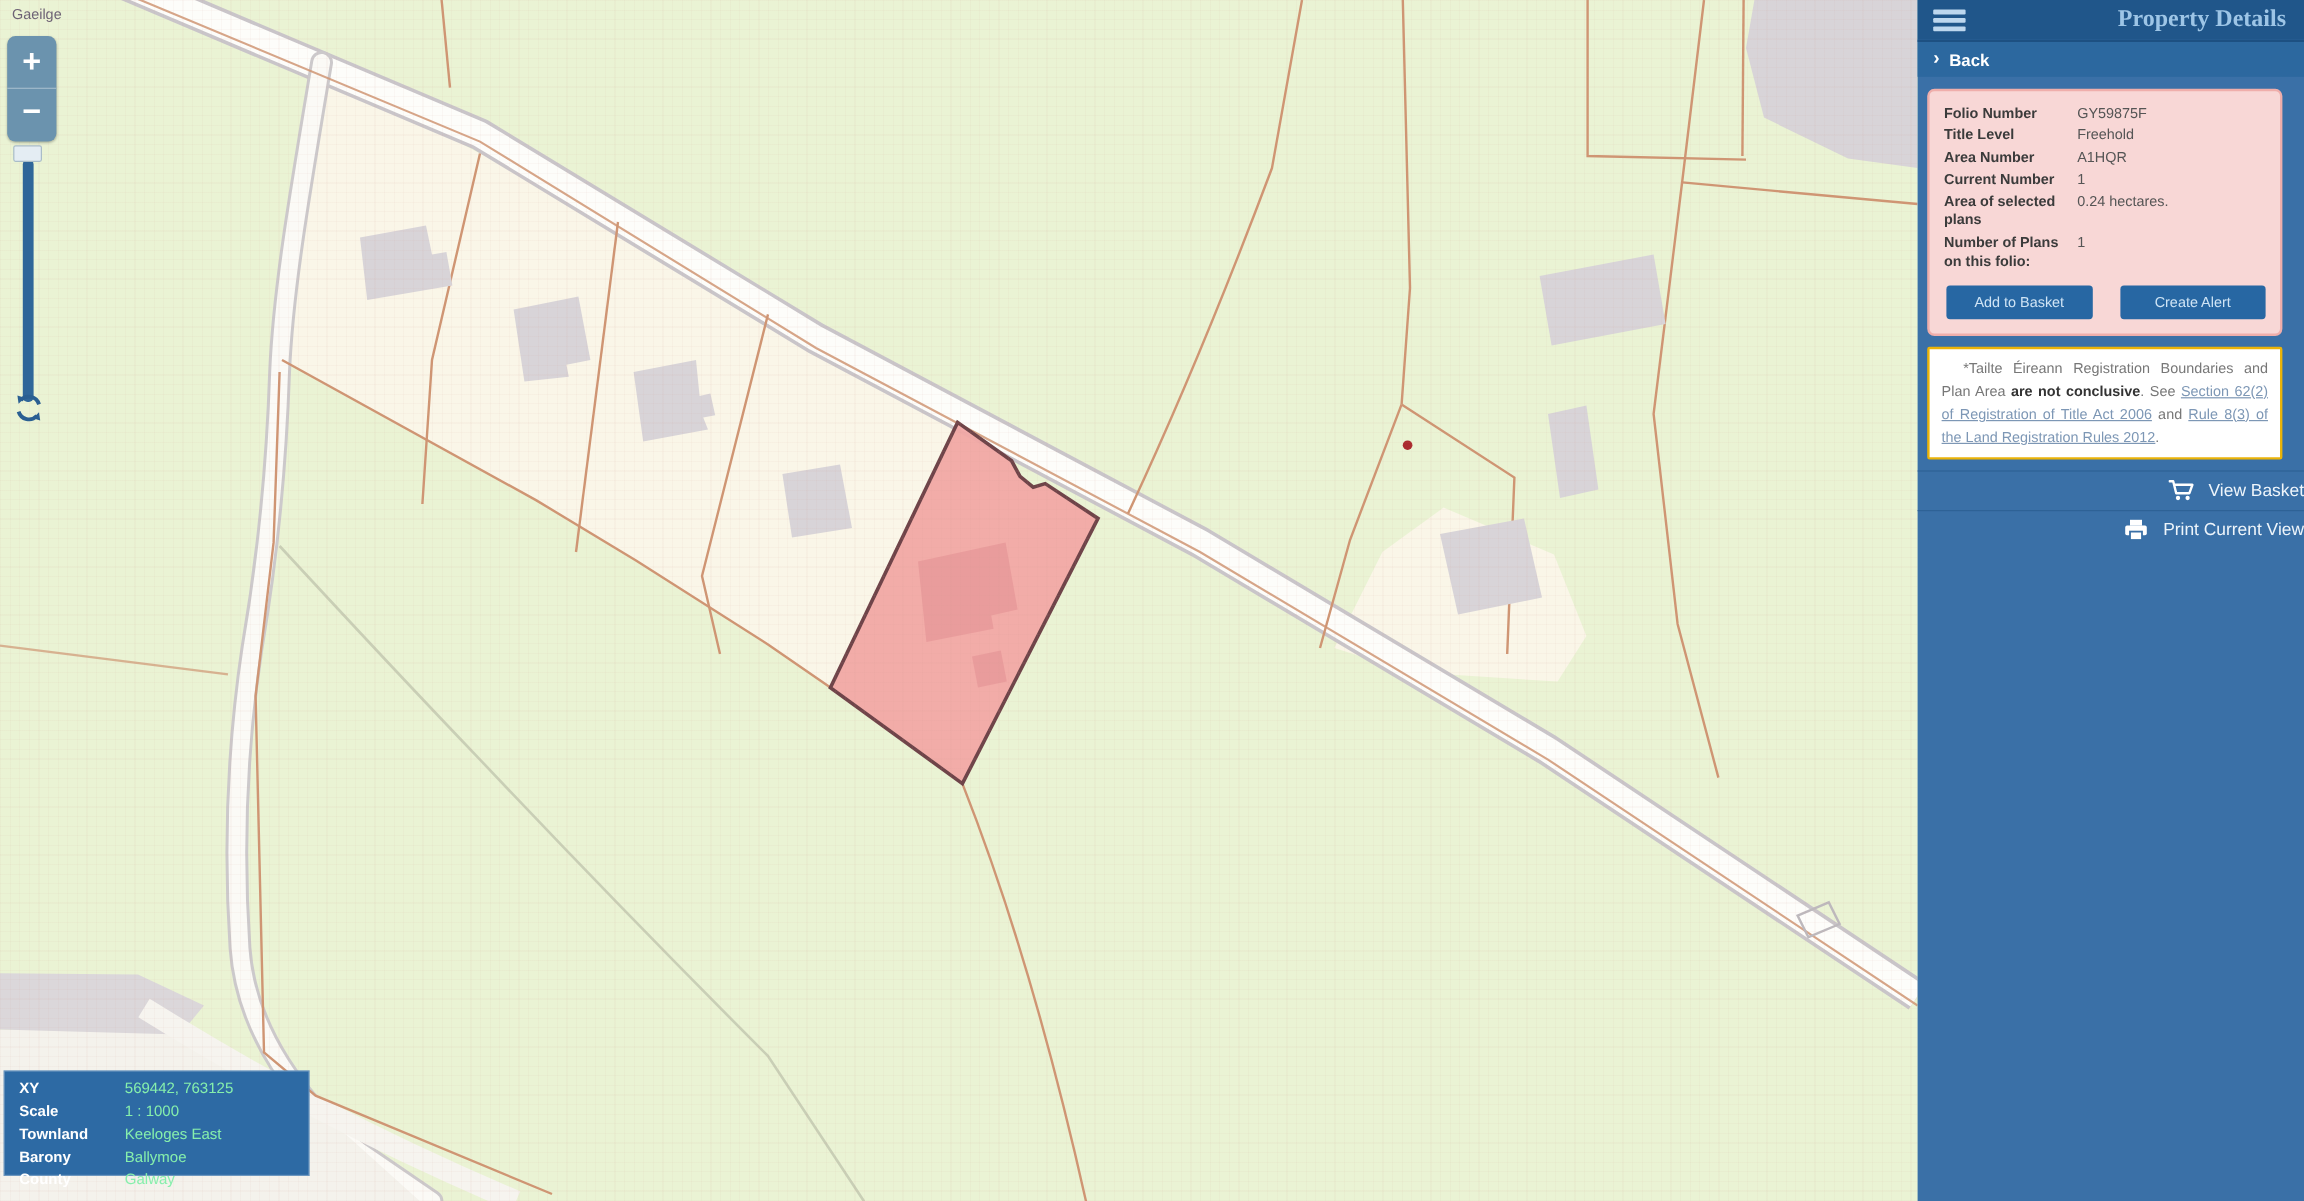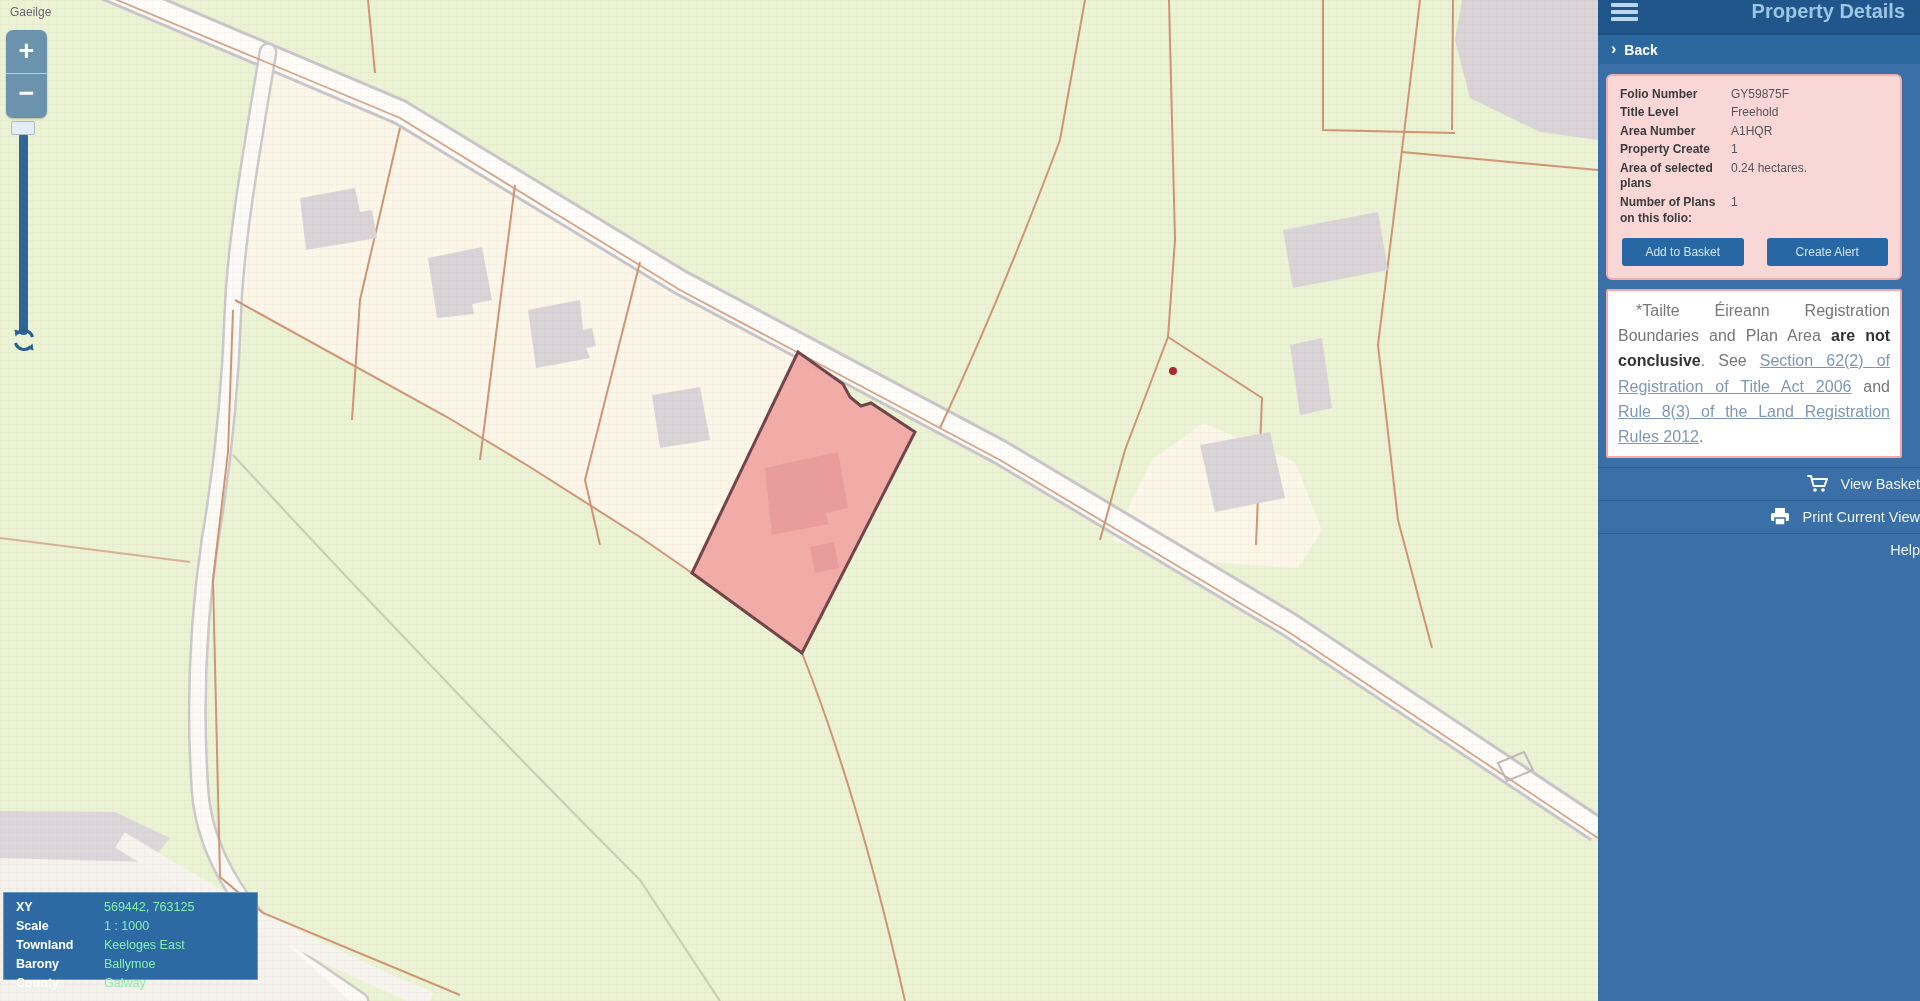--- a/index.html
+++ b/index.html
@@ -31,37 +31,37 @@
 
   
   .coords-panel { position:absolute; left:3px; top:892px; width:255px; height:88px;
     background:#2d6aa4; border:1px solid rgba(255,255,255,.3); z-index:5; padding:7px 0 0 12px; }
   .coords-row { display:flex; height:19px; font-size:12.5px; color:#fff; }
   .coords-row .lbl { width:88px; font-weight:bold; }
   .coords-row .val { font-weight:normal; color:#86efac; }
 
   
   .sidebar { position:absolute; left:1598px; top:0; width:322px; height:1001px; background:#3a70a7; }
-  .sb-header { height:33px; background:#20568a; display:flex; align-items:flex-start; }
+  .sb-header { height:33px; background:#20568a; display:flex; align-items:center;font-family:Liberation Serif, serif; }
   .hamburger { margin-left:13px; width:27px; cursor:pointer; }
   .hamburger div { height:4px; background:#bdd7ee; margin:3px 0; border-radius:1px; }
   .sb-title { flex:1; text-align:right; padding-right:15px; font-size:20px; font-weight:bold; color:#9dc5e6; }
   .back-row { height:31px; background:#2c689f; border-top:2px solid #1d5082; display:flex; align-items:center;
     color:#fff; font-size:14px; font-weight:bold; cursor:pointer; }
   .back-chevron { margin:0 8px 2px 13px; font-size:16px; }
   .details-panel { margin:10px 18px 0 8px; background:#f8d7d6; border:2px solid #efaeab; border-radius:6px;
     padding:9px 10px 12px 12px; }
   .d-row { display:flex; font-size:12px; padding:1.5px 0; }
   .d-row .lbl { width:111px; font-weight:bold; color:#3b3b3b; line-height:1.3; flex-shrink:0; }
   .d-row .val { color:#555; line-height:1.3; }
   .btn-row { display:flex; gap:23px; margin-top:10px; padding:0 2px; }
   .pd-btn { flex:1; height:28px; background:#2767a3; border:none; border-radius:3px; color:#cfe4f5;
     font-size:12px; font-family:inherit; cursor:pointer; }
-  .disclaimer { margin:9px 18px 0 8px; background:#fff; border:2px solid #fca5a5; border-radius:2px;
-    padding:7px 10px; font-size:16px; color:#777; line-height:1.58; text-align:justify; text-indent:18px; }
+  .disclaimer { margin:9px 18px 0 8px; background:#fff; border:2px solid #eab308; border-radius:2px;
+    padding:7px 10px; font-size:12px; color:#777; line-height:1.58; text-align:justify; text-indent:18px; }
   .disclaimer b { color:#333; }
   .disclaimer .lnk { color:#7d97b5; text-decoration:underline; cursor:pointer; }
   .sb-menu { margin-top:9px; }
   .menu-row { height:33px; border-top:1px solid #2e6296; display:flex; align-items:center; color:#eef5fb;
     font-size:14.5px; cursor:pointer; padding-left:13px;justify-content:flex-end; }
   .menu-row .mi { width:24px; margin-right:9px; display:flex; }
   .menu-row.help { border-top:1px solid #2e6296; padding-left:13px; }
 </style>
 </head>
 <body>
@@ -188,21 +188,21 @@
       </div>
     <div class="d-row">
         <span class="lbl">Title Level</span>
         <span class="val">Freehold</span>
       </div>
     <div class="d-row">
         <span class="lbl">Area Number</span>
         <span class="val">A1HQR</span>
       </div>
     <div class="d-row">
-        <span class="lbl">Property Create</span>
+        <span class="lbl">Current Number</span>
         <span class="val">1</span>
       </div>
     <div class="d-row">
         <span class="lbl">Area of selected plans</span>
         <span class="val">0.24 hectares.</span>
       </div>
     <div class="d-row">
         <span class="lbl">Number of Plans on this folio:</span>
         <span class="val">1</span>
       </div>
@@ -228,17 +228,14 @@
     <div class="menu-row">
       <span class="mi">
         <svg width="20" height="18" viewBox="0 0 20 18">
           <rect x="5" y="0" width="10" height="5" fill="#fff"></rect>
           <rect x="1" y="5" width="18" height="8" rx="1.5" fill="#fff"></rect>
           <rect x="5" y="10" width="10" height="7" fill="#fff" stroke="#3a70a7" stroke-width="1.5"></rect>
         </svg>
       </span>
       <span>Print Current View</span>
     </div>
-    <div class="menu-row help">
-      <span>Help</span>
-    </div>
   </div>
 </div>
 
 </body></html>

